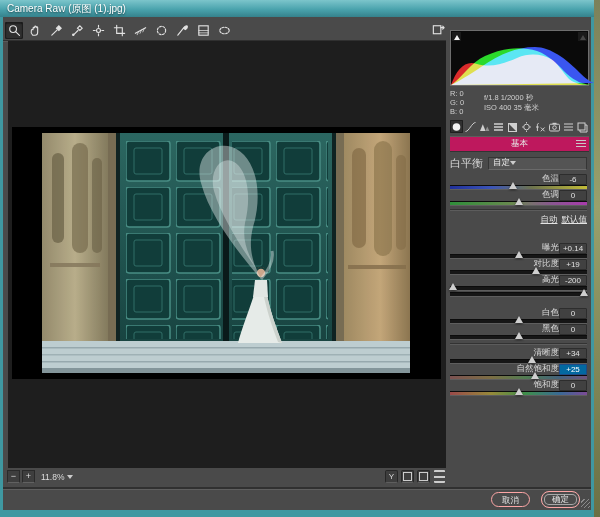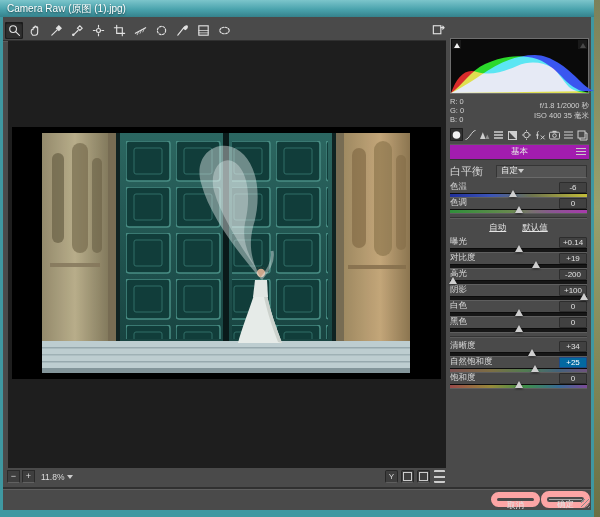--- a/index.html
+++ b/index.html
@@ -36,71 +36,71 @@
   .pvicons{position:absolute;left:382px;top:2px;display:flex;align-items:center;gap:3px}
   .pvbtn{min-width:13px;height:13px;background:#3e3e3e;border:1px solid #272727;border-bottom-color:#5e5e5e;
         color:#ddd;font-size:8px;line-height:11px;text-align:center;box-sizing:border-box;border-radius:2px;
         display:flex;align-items:center;justify-content:center}
   .sq{width:7px;height:7px;border:1px solid #ccc}
   .ham{width:11px;height:9px;border-top:2px solid #ccc;border-bottom:2px solid #ccc;
        background:linear-gradient(#ccc,#ccc) center/100% 2px no-repeat;border-radius:1px}
   .groove{position:absolute;left:0;top:470px;width:588px;height:2px;background:#303030;box-shadow:0 1px 0 #5f5f5f}
   
   .footer{position:absolute;left:0;top:472px;width:588px;height:21px}
-  .btn{position:absolute;height:15px;border:6px solid #fca5a5;border-radius:8px;background:transparent;
+  .btn{position:absolute;height:15px;border:1px solid #fca5a5;border-radius:8px;background:transparent;
        color:#e2e2e2;font-size:8.5px;text-align:right;line-height:14px;padding:0 10px;box-sizing:border-box}
   .btn.cancel{left:488px;top:3px}
   .btn.ok{left:538px;top:2px;height:17px;line-height:15px;
        box-shadow:inset 0 0 0 2px #4a4a4a, inset 0 0 0 3px #a8a8a8}
   .grip{position:absolute;left:578px;top:10px;width:9px;height:9px;
        background:repeating-linear-gradient(135deg,transparent 0 2px,#8a8a8a 2px 3px)}
   
-  .panel{position:absolute;left:443px;top:16px;width:145px;height:470px}
+  .panel{position:absolute;left:443px;top:8px;width:145px;height:470px}
   .hist{position:relative;margin:5px 2px 0 4px;height:56px;background:#0a0a0a;border:1px solid #6e6e6e;box-sizing:border-box}
   .hist svg{position:absolute;left:0;top:0}
   .clip{position:absolute;top:1px;width:9px;height:9px;background:#1a1a1a;display:flex;align-items:flex-end;justify-content:center}
   .clip.l{left:1px}.clip.r{right:1px}
   .tri{width:0;height:0;border-left:3.5px solid transparent;border-right:3.5px solid transparent;margin-bottom:1px}
   .tri.w{border-bottom:5px solid #f2f2f2}.tri.d{border-bottom:5px solid #484848}
   .info{display:flex;margin:3px 2px 0 4px;color:#d0d0d0;font-size:7.5px;line-height:9px}
   .info .rgb{width:34px}
-  .info .exif{flex:1;text-align:right;padding-top:4px;line-height:10px}
+  .info .exif{flex:1;text-align:left;padding-top:4px;line-height:10px}
   .tabs{display:flex;gap:1px;margin:4px 2px 0 4px;align-items:center}
   .tabbtn{width:14px;height:13px;display:flex;align-items:center;justify-content:center;border-radius:1px}
   .tabbtn.selected{background:#303030;box-shadow:inset 0 0 0 1px #1f1f1f}
   .tabbtn svg{stroke:#cfcfcf;fill:none;stroke-width:1}
-  .ptitle{position:relative;margin:3px 2px 0 4px;height:14px;background:#a21caf;
+  .ptitle{position:relative;margin:3px 2px 0 4px;height:14px;background:#be185d;
        border-top:1px solid #5d5d5d;border-bottom:1px solid #333;
        display:flex;align-items:center;justify-content:center}
   .ptitle .tt{font-size:8.5px;color:#e6e6e6}
   .pmenu{position:absolute;right:3px;top:3px;width:10px;height:8px;
        background:repeating-linear-gradient(180deg,#c9c9c9 0 1px,transparent 1px 3px)}
   .pbody{margin:4px 4px 0 4px}
   .wbrow{display:flex;align-items:center;height:14px;margin-bottom:4px}
   .wblbl{font-size:11px;color:#d8d8d8;white-space:nowrap}
-  .wbsel{flex:1;margin-left:13px;height:13px;background:#545454;border:1px solid #353535;border-bottom-color:#6a6a6a;
+  .wbsel{flex:1;margin-left:5px;height:13px;background:#545454;border:1px solid #353535;border-bottom-color:#6a6a6a;
        display:flex;align-items:center;justify-content:flex-start;padding:0 4px;box-sizing:border-box;
        font-size:8.5px;color:#ececec}
   .srow{height:16px}
-  .lblline{display:flex;justify-content:space-between;align-items:center;height:10px}
+  .lblline{display:flex;justify-content:flex-end;align-items:center;height:10px}
   .lbl{font-size:8.5px;color:#d8d8d8;white-space:nowrap}
   .val{font-size:8px;color:#e0e0e0;background:#414141;border:1px solid #2d2d2d;border-radius:1px;
        padding:0 2px;min-width:22px;height:9px;line-height:9px;text-align:center}
   .val.sel{background:#0369a1;border-color:#1f4a86;color:#fff}
   .track{position:relative;height:3px;margin-top:1px;background:#161616;
        border-top:1px solid #0c0c0c;border-bottom:1px solid #5e5e5e}
   .track.temp{background:linear-gradient(90deg,#20309a,#3c55b8 30%,#6e744e 60%,#c2bc38)}
   .track.tint{background:linear-gradient(90deg,#2f8f3a,#69894f 45%,#8a5692 75%,#a83aac)}
   .track.vib{background:linear-gradient(90deg,#7c5252,#7c6e44 30%,#527c52 55%,#44627c 80%,#6e527c)}
   .track.sat{background:linear-gradient(90deg,#9a4a4a,#968a3a 30%,#3f8f4a 55%,#3a6a96 80%,#7c4a96)}
   .thumb{position:absolute;top:-4px;width:0;height:0;transform:translateX(-50%);
        border-left:4px solid transparent;border-right:4px solid transparent;border-bottom:7px solid #cfcfcf;
        filter:drop-shadow(0 1px 1px rgba(0,0,0,.6))}
   .divider{height:1px;background:#333;box-shadow:0 1px 0 #5c5c5c;margin:3px 0 4px 0}
-  .links{display:flex;justify-content:center;gap:16px;height:12px;align-items:center;margin-bottom:3px}
+  .links{display:flex;justify-content:flex-end;gap:4px;height:12px;align-items:center;margin-bottom:17px}
   .lnk{font-size:8.5px;color:#e4e4e4;text-decoration:underline}
 </style>
 </head>
 <body>
 
 <div class="desktop-strip"></div>
 
 <div class="titlebar">
   <span class="t">Camera Raw (原图 (1).jpg)</span>
 </div>
@@ -421,24 +421,20 @@
       <div class="srow">
         <div class="lblline">
             <span class="lbl">高光</span>
             <span class="val">-200</span>
           </div>
         <div class="track">
             <span class="thumb" style="left: 2%;"></span>
           </div>
       </div>
       <div class="srow">
-        <div class="lblline">
-            <span class="lbl">阴影</span>
-            <span class="val">+100</span>
-          </div>
         <div class="track">
             <span class="thumb" style="left: 98%;"></span>
           </div>
       </div>
       <div class="srow">
         <div class="lblline">
             <span class="lbl">白色</span>
             <span class="val">0</span>
           </div>
         <div class="track">

